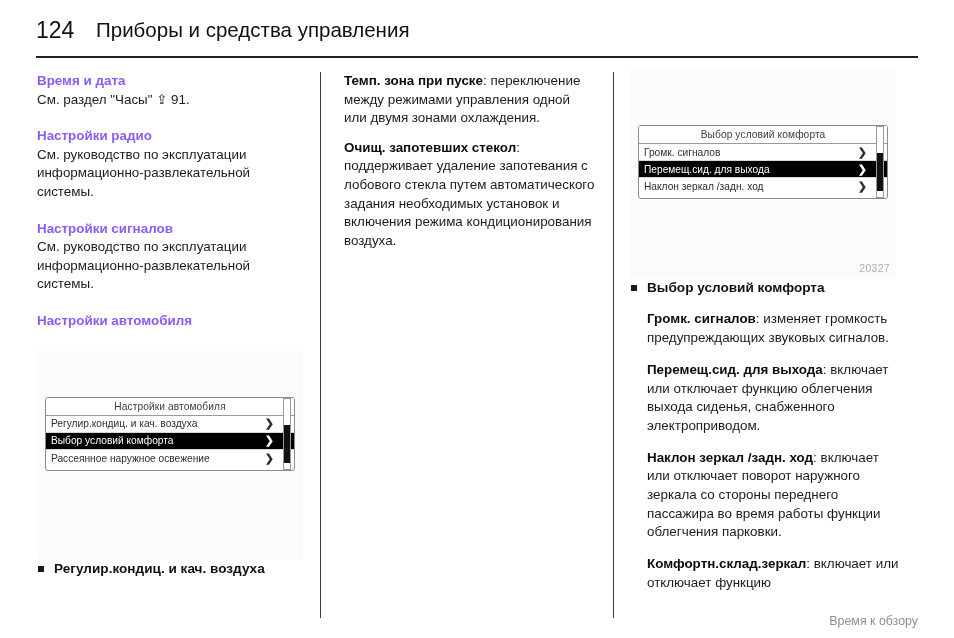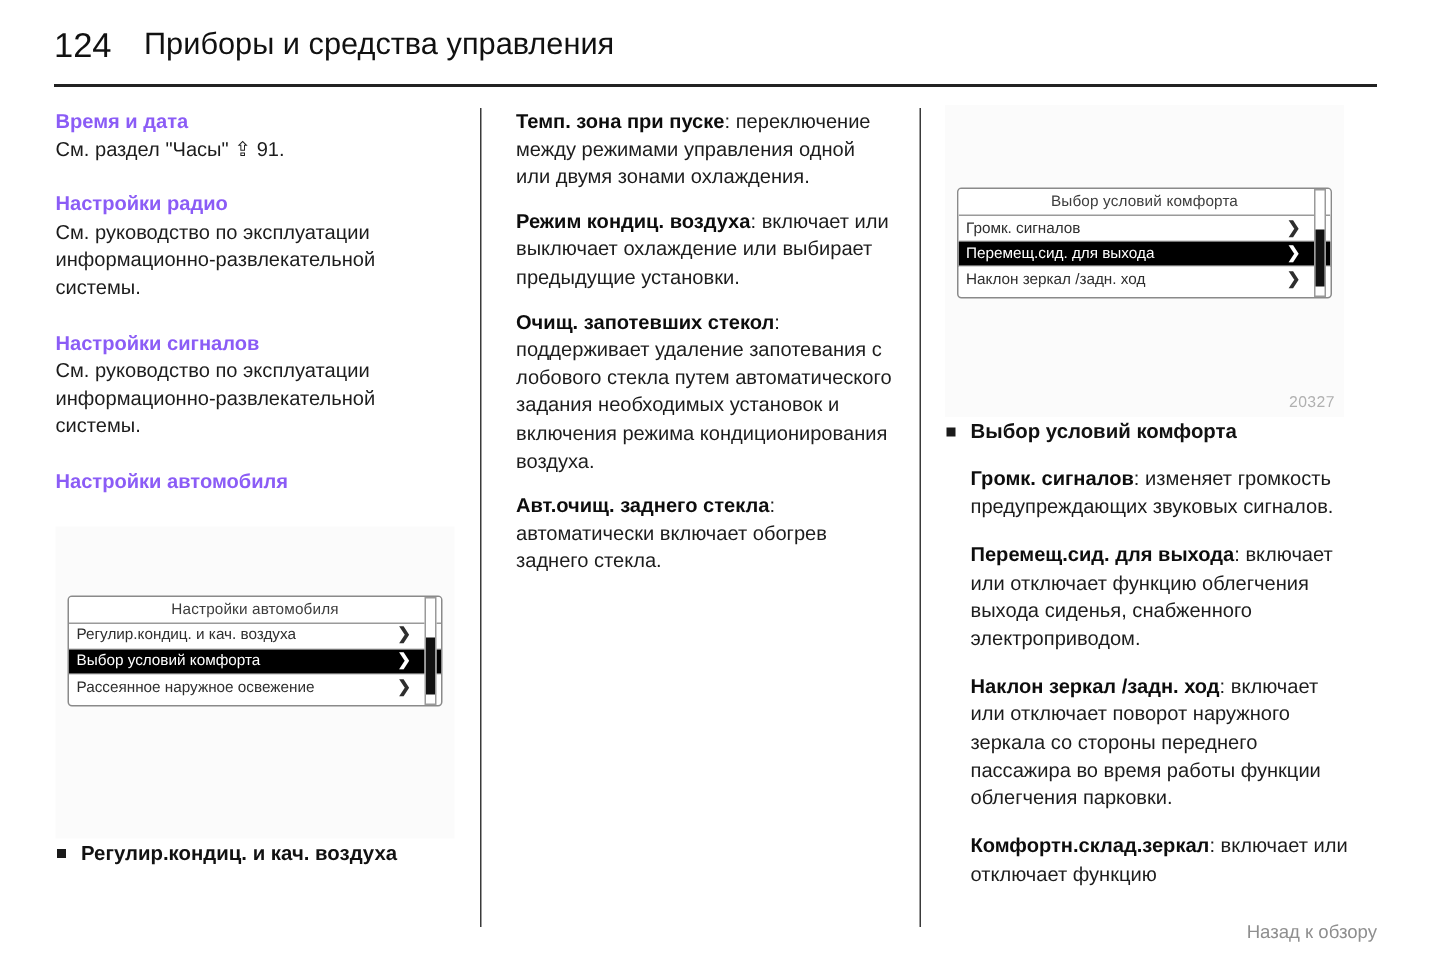--- a/index.html
+++ b/index.html
@@ -293,31 +293,25 @@
 
 </div>
 
 <div class="column col2">
 
 
   <p class="para">
     <b>Темп. зона при пуске</b><span>: </span><span>переключение между режимами управления одной или двумя зонами охлаждения.</span>
   </p>
 
-  <p class="para">
-    <b>Режим кондиц. воздуха</b><span>: </span><span>включает или выключает охлаждение или выбирает предыдущие установки.</span>
-  </p>
 
   <p class="para">
     <b>Очищ. запотевших стекол</b><span>: </span><span>поддерживает удаление запотевания с лобового стекла путем автоматического задания необходимых установок и включения режима кондиционирования воздуха.</span>
   </p>
 
-  <p class="para">
-    <b>Авт.очищ. заднего стекла</b><span>: </span><span>автоматически включает обогрев заднего стекла.</span>
-  </p>
 
 </div>
 
 <div class="column col3">
 
   <div class="figure-wrap" style="width:266px; height:208px; margin-top:-2px;">
 
     <div class="display" style="left:8px; top:55px; width:250px; height:74px;">
       <div class="display-title">Выбор условий комфорта</div>
       <div class="display-list">
@@ -362,13 +356,13 @@
   <p class="indent-para">
     <b>Наклон зеркал /задн. ход</b><span>: </span><span>включает или отключает поворот наружного зеркала со стороны переднего пассажира во время работы функции облегчения парковки.</span>
   </p>
 
   <p class="indent-para">
     <b>Комфортн.склад.зеркал</b><span>: </span><span>включает или отключает функцию</span>
   </p>
 
 </div>
 
-<div class="footer-link">Назад к обзору</div>
+<div class="footer-link">Время к обзору</div>
 
 </body></html>

